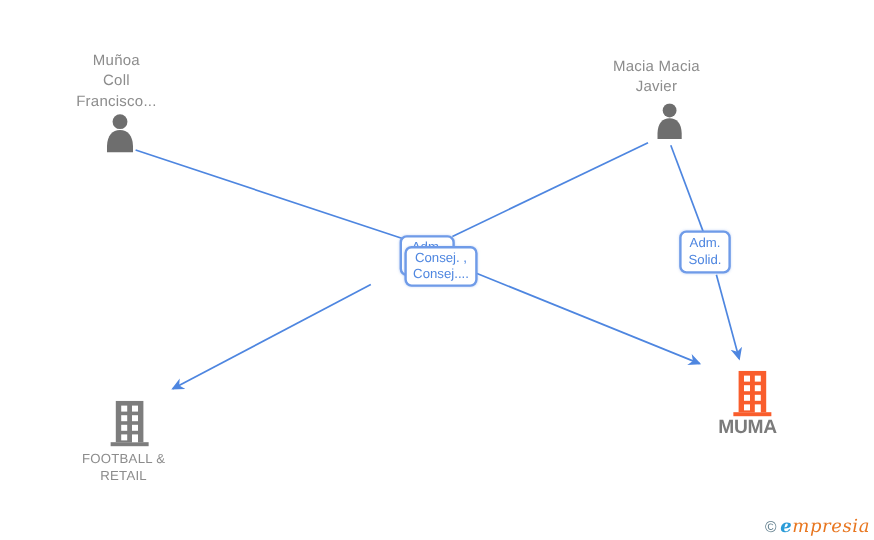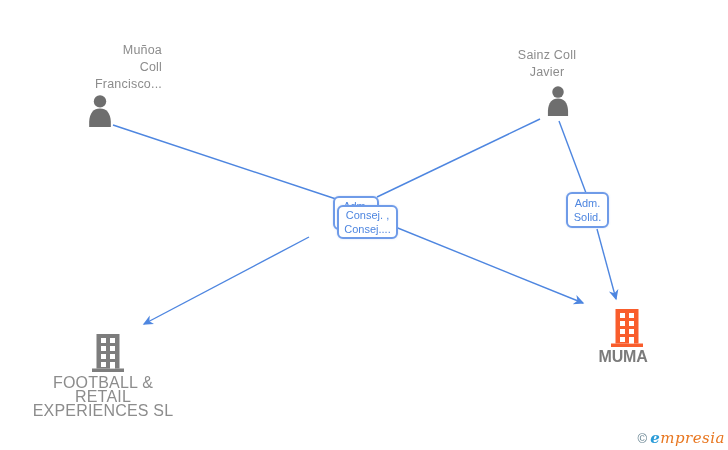--- a/index.html
+++ b/index.html
@@ -7,21 +7,21 @@
     position:relative;width:728px;height:450px;background:#ffffff;overflow:hidden;
     font-family:"Liberation Sans",sans-serif;
   }
   #edges-svg{position:absolute;left:0;top:0;width:728px;height:450px;}
   #edges-svg line{stroke:#4e86e0;stroke-width:1.4;fill:none;}
   .node-label{
     position:absolute;text-align:center;color:#8c8c8c;font-size:12.5px;line-height:17px;
     letter-spacing:0.2px;white-space:pre-line;
   }
   .company-label{
-    position:absolute;text-align:center;color:#8c8c8c;font-size:16px;line-height:14px;
+    position:absolute;text-align:center;color:#8c8c8c;font-size:11px;line-height:14px;
     letter-spacing:0.2px;
   }
   .company-label.bold{color:#7b7b7b;font-weight:bold;font-size:16px;line-height:15px;letter-spacing:-0.2px;}
   .icon-wrap{position:absolute;}
   .role-box{
     position:absolute;background:#ffffff;border:2px solid #6f9be8;border-radius:6px;
     color:#4e86e0;font-size:11px;line-height:14px;text-align:center;
     display:flex;flex-direction:column;justify-content:center;
     box-shadow:0 0 2px rgba(111,155,232,0.35);
   }
@@ -46,29 +46,29 @@
       </marker>
     </defs>
   <line x1="113" y1="125" x2="336" y2="199"></line>
       <line x1="378" y1="220" x2="583" y2="303" marker-end="url(#arrowhead)"></line>
       <line x1="540" y1="119" x2="377" y2="197"></line>
       <line x1="309" y1="237" x2="144" y2="324" marker-end="url(#arrowhead)"></line>
       <line x1="559" y1="121" x2="586" y2="193"></line>
       <line x1="597" y1="229" x2="616" y2="299" marker-end="url(#arrowhead)"></line>
     </svg>
 
-  <div class="node-label" style="left:32px;top:42px;width:130px;text-align:right;"><span>Muñoa</span><br><span>Coll</span><br><span>Francisco...</span></div>
+  <div class="node-label" style="left:32px;top:42px;width:130px;"><span>Muñoa</span><br><span>Coll</span><br><span>Francisco...</span></div>
   <div class="icon-wrap" style="left:87px;top:95px;">
     <svg width="26" height="32" viewBox="0 0 25 31">
       <circle cx="12.5" cy="6.2" r="6" fill="#6e6e6e"></circle>
       <path d="M12.5,13 C6.3,13 2.4,17.2 2,25.8 L2,31 L23,31 L23,25.8 C22.6,17.2 18.7,13 12.5,13 Z" fill="#6e6e6e"></path>
     </svg>
   </div>
 
-  <div class="node-label" style="left:487px;top:47px;width:120px;"><span>Sainz Coll</span><br><span>Javier</span></div>
+  <div class="node-label" style="left:487px;top:47px;width:120px;"><span>Macia Macia</span><br><span>Javier</span></div>
   <div class="icon-wrap" style="left:546px;top:86px;">
     <svg width="24" height="30" viewBox="0 0 25 31">
       <circle cx="12.5" cy="6.2" r="6" fill="#6e6e6e"></circle>
       <path d="M12.5,13 C6.3,13 2.4,17.2 2,25.8 L2,31 L23,31 L23,25.8 C22.6,17.2 18.7,13 12.5,13 Z" fill="#6e6e6e"></path>
     </svg>
   </div>
 
   <div class="role-box" style="left:333px;top:196px;width:42px;height:30px;z-index:1;">
     <span>Adm.</span>
     <span>Solid.</span>
@@ -93,21 +93,21 @@
           <rect x="18" y="4" width="5" height="5"></rect>
         <rect x="9" y="12" width="5" height="5"></rect>
           <rect x="18" y="12" width="5" height="5"></rect>
         <rect x="9" y="20" width="5" height="5"></rect>
           <rect x="18" y="20" width="5" height="5"></rect>
         <rect x="9" y="28" width="5" height="5"></rect>
           <rect x="18" y="28" width="5" height="6.5"></rect>
       </g>
     </svg>
   </div>
-  <div class="company-label" style="left:28px;top:376px;width:150px;"><span>FOOTBALL &amp;</span><br><span>RETAIL</span><br><span>EXPERIENCES SL</span></div>
+  <div class="company-label" style="left:28px;top:376px;width:150px;"><span>FOOTBALL &amp;</span><br><span>RETAIL</span><br></div>
 
   <div class="icon-wrap" style="left:611px;top:309px;">
     <svg width="32" height="38" viewBox="0 0 32 38">
       <rect x="0" y="34.5" width="32" height="3.5" fill="#f95d2c"></rect>
       <rect x="4.5" y="0" width="23" height="34.5" fill="#f95d2c"></rect>
       <g fill="#ffffff">
         <rect x="9" y="4" width="5" height="5"></rect>
           <rect x="18" y="4" width="5" height="5"></rect>
         <rect x="9" y="12" width="5" height="5"></rect>
           <rect x="18" y="12" width="5" height="5"></rect>

